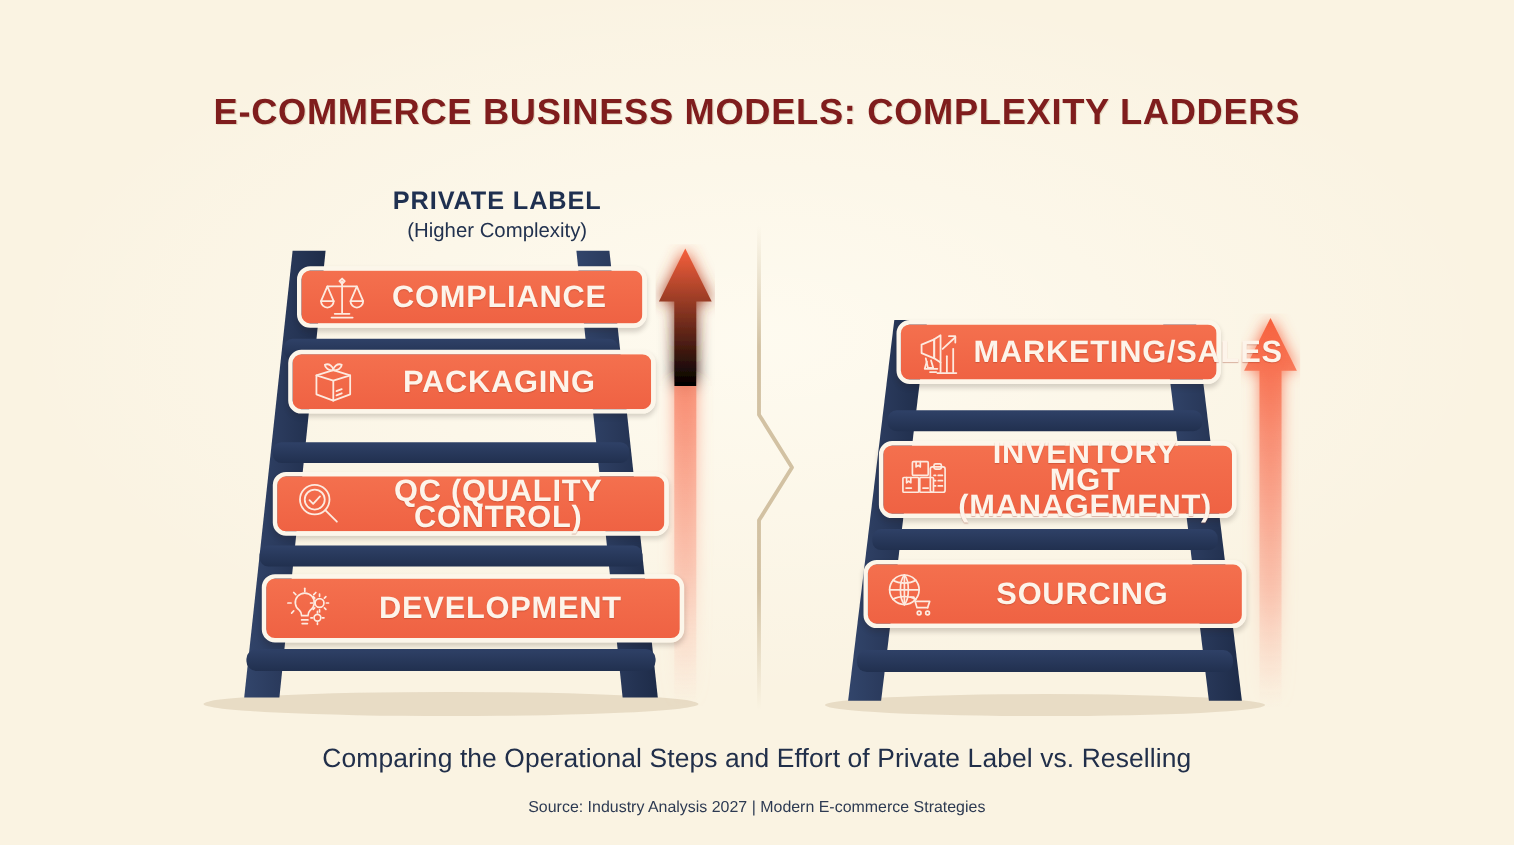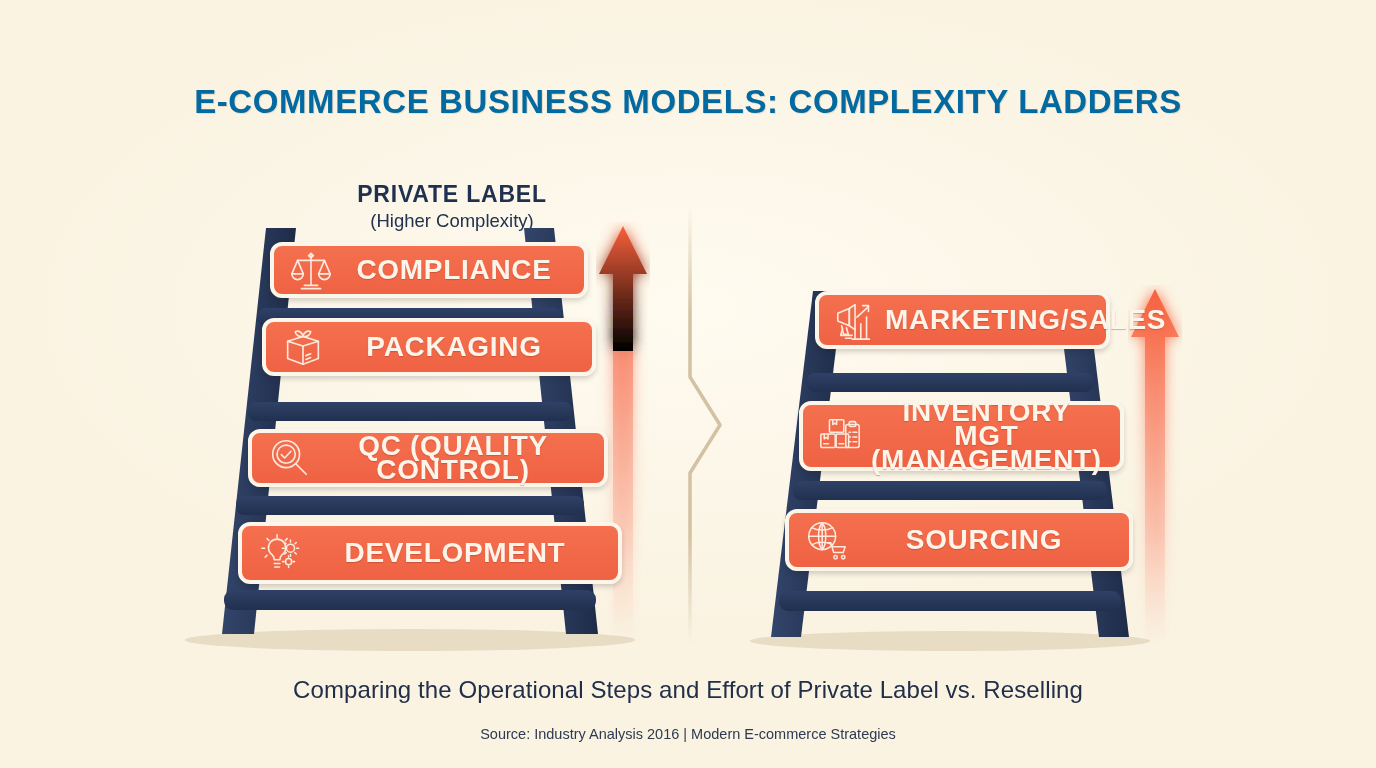--- a/index.html
+++ b/index.html
@@ -33,21 +33,21 @@
   
   .title {
     position: absolute;
     top: 83px;
     left: 0;
     width: 1376px;
     text-align: center;
     font-size: 33px;
     font-weight: bold;
     letter-spacing: 0.6px;
-    color: #0369a1;
+    color: #7f1d1d;
     text-shadow: 1px 1px 0 rgba(170,150,110,0.25);
   }
 
   
   .col-head {
     position: absolute;
     text-align: center;
     color: #1f3050;
   }
   .col-head .ch-main {
@@ -55,21 +55,21 @@
     font-weight: bold;
     letter-spacing: 0.8px;
     line-height: 28px;
   }
   .col-head .ch-sub {
     font-size: 18.5px;
     font-weight: normal;
     line-height: 26px;
     color: #22324f;
   }
-  #head-left  { left: 302px; top: 180px; width: 300px; }
+  #head-left  { left: 302px; top: 168px; width: 300px; }
   #head-right { left: 758px; top: 168px; width: 300px; }
 
   
   .divider {
     position: absolute;
     left: 680px;
     top: 205px;
     width: 46px;
     height: 440px;
   }
@@ -413,15 +413,15 @@
         </svg>
       </span>
       <span class="step-label">
         <span>INVENTORY MGT</span>
         <span class="l2">(MANAGEMENT)</span>
       </span>
     </div>
   </div>
 
   <div class="caption">Comparing the Operational Steps and Effort of Private Label vs. Reselling</div>
-  <div class="source">Source: Industry Analysis 2016 | Modern E-commerce Strategies</div>
+  <div class="source">Source: Industry Analysis 2027 | Modern E-commerce Strategies</div>
 
 </div>
 
 </body></html>

